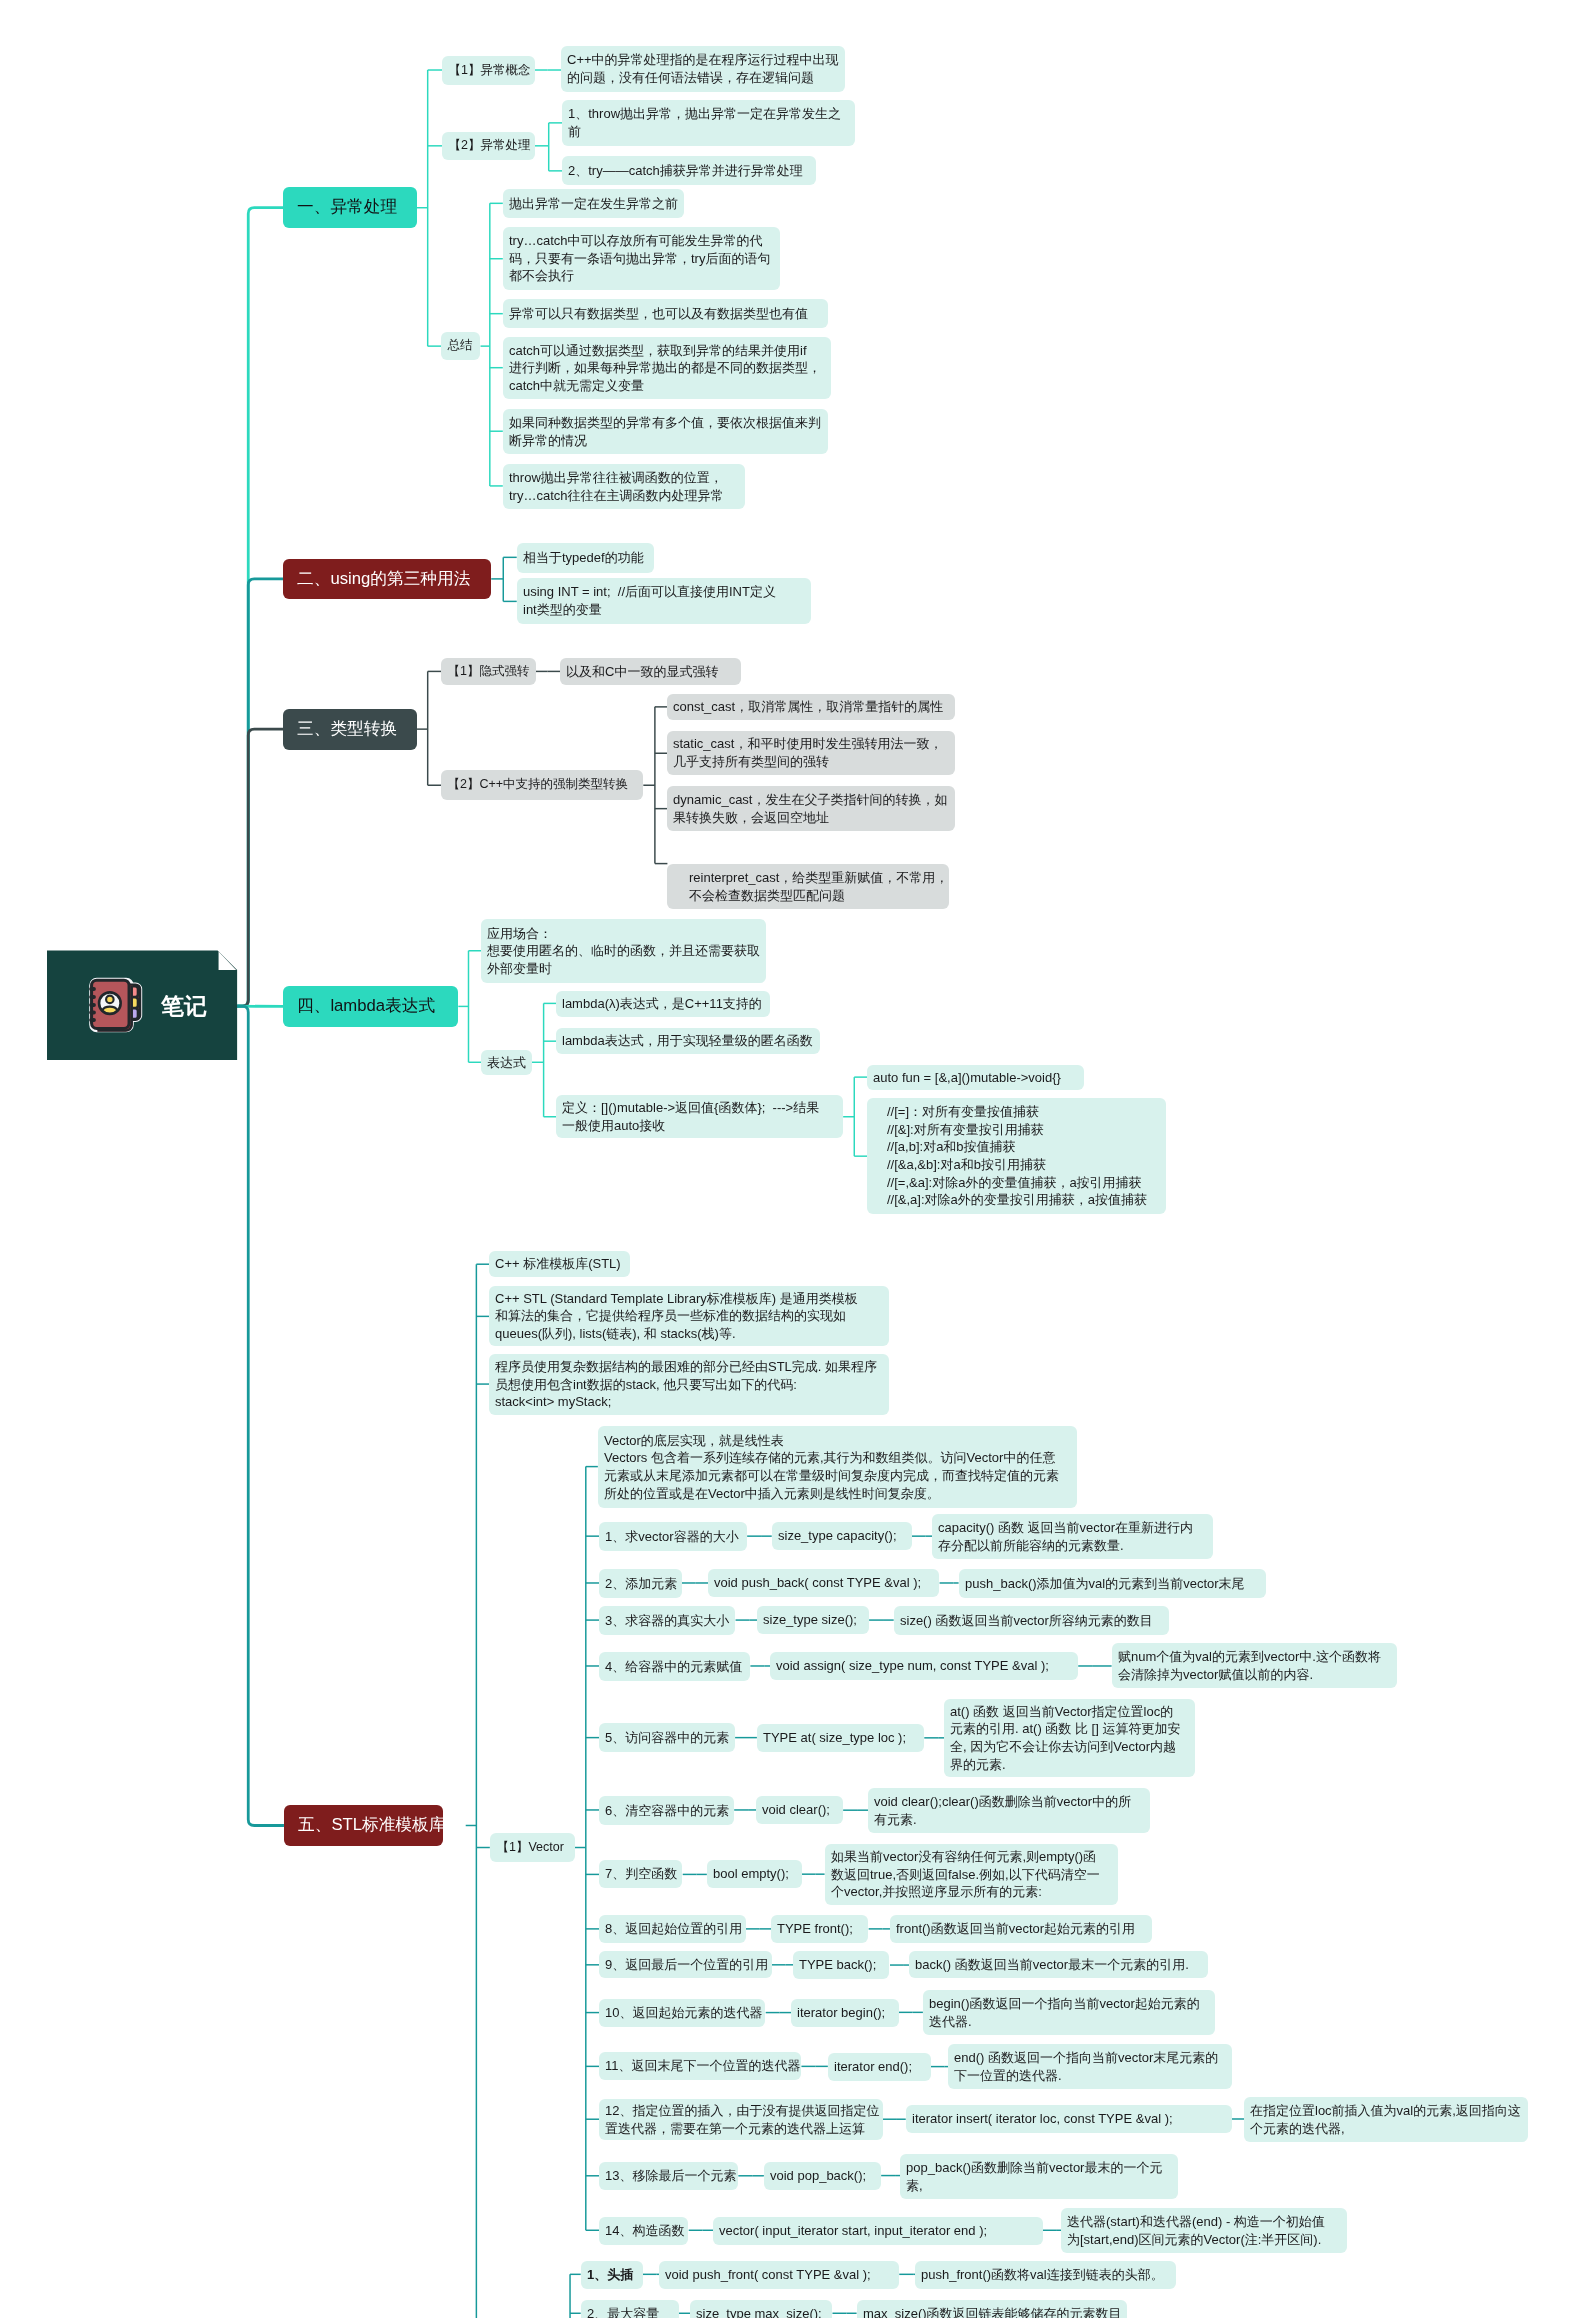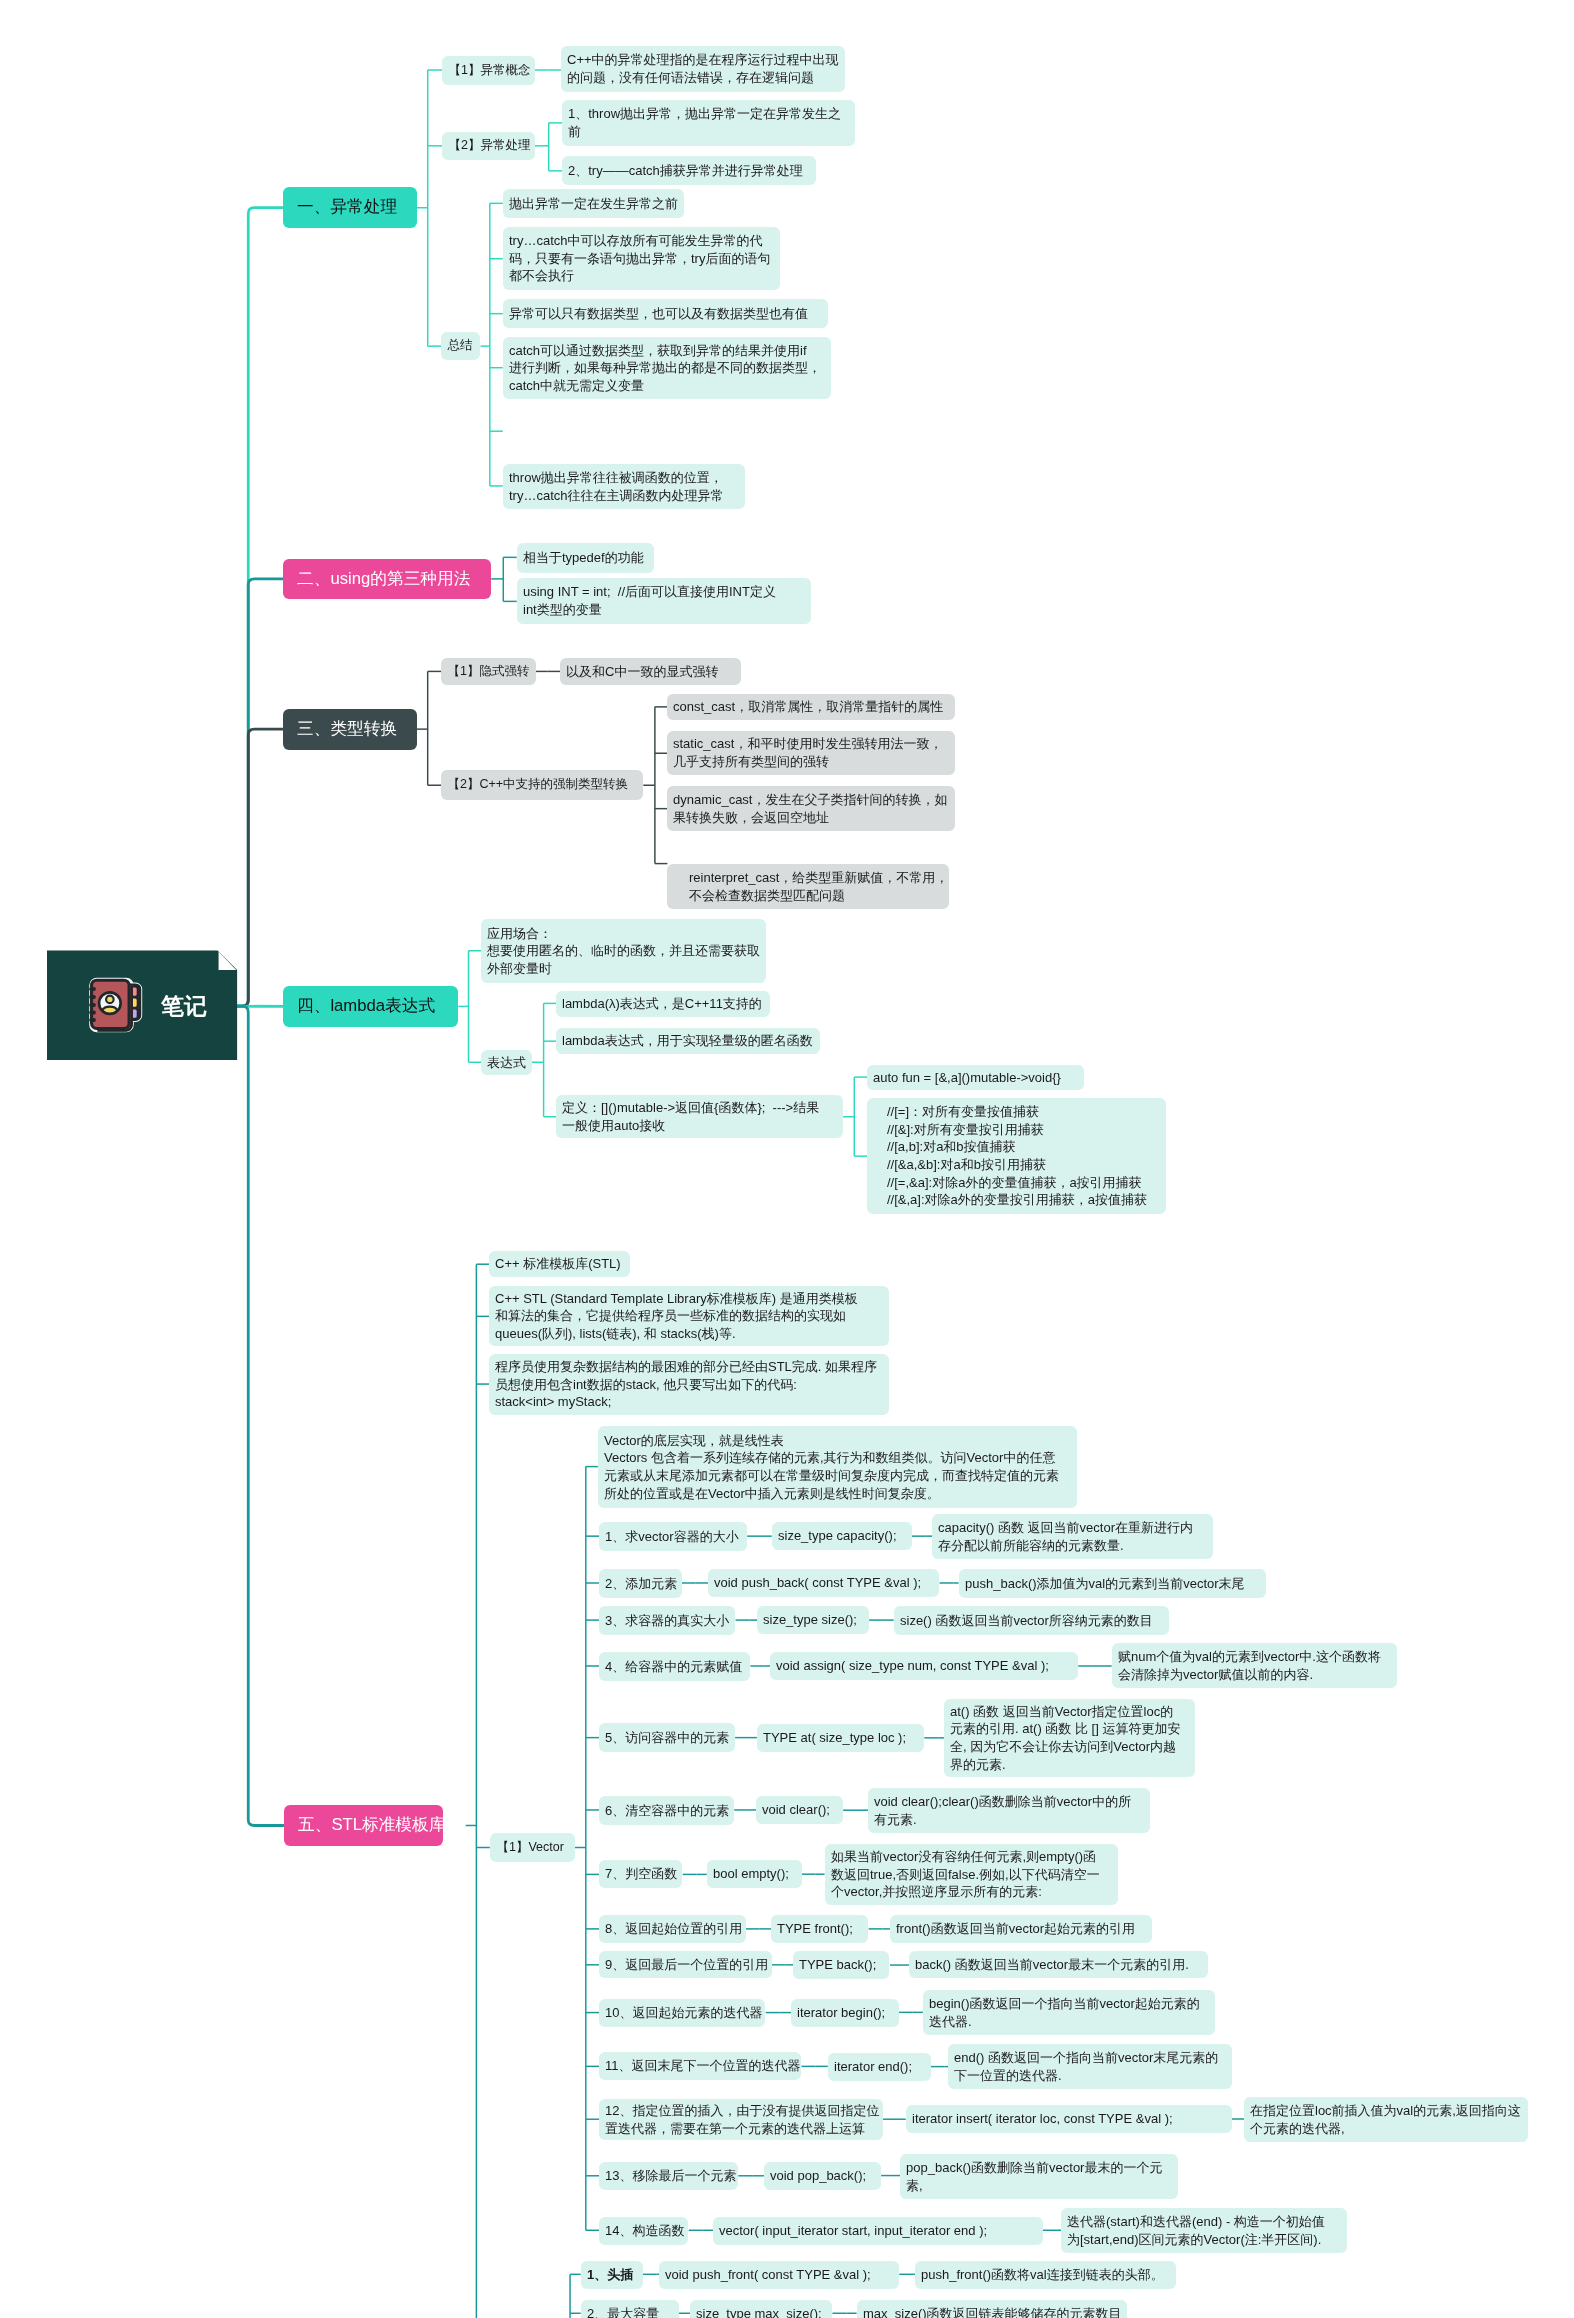--- a/index.html
+++ b/index.html
@@ -6,21 +6,21 @@
 html,body{margin:0;padding:0;background:#ffffff;}
 body{width:1575px;height:2655px;position:relative;overflow:hidden;
   font-family:"Liberation Sans","DejaVu Sans",sans-serif;}
 #stage{position:absolute;left:0;top:0;width:1575px;height:2655px;}
 svg.layer{position:absolute;left:0;top:0;width:1575px;height:2655px;}
 .nd{position:absolute;box-sizing:border-box;border-radius:6px;
     display:flex;align-items:center;white-space:pre;}
 .nd>span{display:block;width:100%;}
 .mint{background:#D8F2ED;color:#1A1A1C;}
 .teal{background:#2CD9BE;color:#111214;}
-.dteal{background:#ec4899;color:#FFFFFF;align-items:center;}
+.dteal{background:#7f1d1d;color:#FFFFFF;align-items:center;}
 .dark{background:#3B4A4C;color:#FFFFFF;}
 .gray{background:#D8DCDC;color:#1A1A1C;}
 #root-label{position:absolute;font-weight:700;white-space:pre;}
 </style>
 </head>
 <body>
 
 <div id="stage">
   <svg class="layer" id="wire-layer" viewBox="0 0 3396 5726">
       <path d="M 511.0 2170.0 L 522.0 2170.0 Q 535.0 2170.0 535.0 2157.0 L 535.0 461.0 Q 535.0 448.0 548.0 448.0 L 611.0 448.0" stroke="#2CD9BE" stroke-width="6" fill="none"></path>
@@ -229,20 +229,22 @@
     <div class="nd mint" style="left: 562px; top: 156px; width: 254px; height: 29px; padding: 0px 6px; font-size: 13px; line-height: 17.6px;"><span>2、try——catch捕获异常并进行异常处理</span></div>
     <div class="nd mint" style="left: 441px; top: 332px; width: 39px; height: 28px; padding: 0px 6.5px; font-size: 12.5px; line-height: 17.6px;"><span>总结</span></div>
     <div class="nd mint" style="left: 503px; top: 189px; width: 181px; height: 29px; padding: 0px 6px; font-size: 13px; line-height: 17.6px;"><span>抛出异常一定在发生异常之前</span></div>
     <div class="nd mint" style="left: 503px; top: 227px; width: 277px; height: 63px; padding: 0px 6px; font-size: 13px; line-height: 17.6px;"><span>try…catch中可以存放所有可能发生异常的代
 码，只要有一条语句抛出异常，try后面的语句
 都不会执行</span></div>
     <div class="nd mint" style="left: 503px; top: 299px; width: 325px; height: 29px; padding: 0px 6px; font-size: 13px; line-height: 17.6px;"><span>异常可以只有数据类型，也可以及有数据类型也有值</span></div>
     <div class="nd mint" style="left: 503px; top: 337px; width: 328px; height: 62px; padding: 0px 6px; font-size: 13px; line-height: 17.6px;"><span>catch可以通过数据类型，获取到异常的结果并使用if
 进行判断，如果每种异常抛出的都是不同的数据类型，
 catch中就无需定义变量</span></div>
+    <div class="nd mint" style="left: 503px; top: 409px; width: 325px; height: 45px; padding: 0px 6px; font-size: 13px; line-height: 17.6px;"><span>如果同种数据类型的异常有多个值，要依次根据值来判
+断异常的情况</span></div>
     <div class="nd mint" style="left: 503px; top: 464px; width: 242px; height: 45px; padding: 0px 6px; font-size: 13px; line-height: 17.6px;"><span>throw抛出异常往往被调函数的位置，
 try…catch往往在主调函数内处理异常</span></div>
     <div class="nd dteal" style="left: 283px; top: 559px; width: 208px; height: 40px; padding: 0px 14px; font-size: 16.7px; line-height: 20.4px;"><span>二、using的第三种用法</span></div>
     <div class="nd mint" style="left: 517px; top: 543px; width: 137px; height: 30px; padding: 0px 6px; font-size: 13px; line-height: 17.6px;"><span>相当于typedef的功能</span></div>
     <div class="nd mint" style="left: 517px; top: 578px; width: 294px; height: 46px; padding: 0px 6px; font-size: 13px; line-height: 17.6px;"><span>using INT = int;  //后面可以直接使用INT定义
 int类型的变量</span></div>
     <div class="nd dark" style="left: 283px; top: 709px; width: 134px; height: 41px; padding: 0px 14px; font-size: 16.7px; line-height: 20.4px;"><span>三、类型转换</span></div>
     <div class="nd gray" style="left: 441px; top: 658px; width: 95px; height: 27px; padding: 0px 6.5px; font-size: 12.5px; line-height: 17.6px;"><span>【1】隐式强转</span></div>
     <div class="nd gray" style="left: 560px; top: 658px; width: 181px; height: 27px; padding: 0px 6px; font-size: 13px; line-height: 17.6px;"><span>以及和C中一致的显式强转</span></div>
     <div class="nd gray" style="left: 441px; top: 770px; width: 202px; height: 30px; padding: 0px 6.5px; font-size: 12.5px; line-height: 17.6px;"><span>【2】C++中支持的强制类型转换</span></div>

